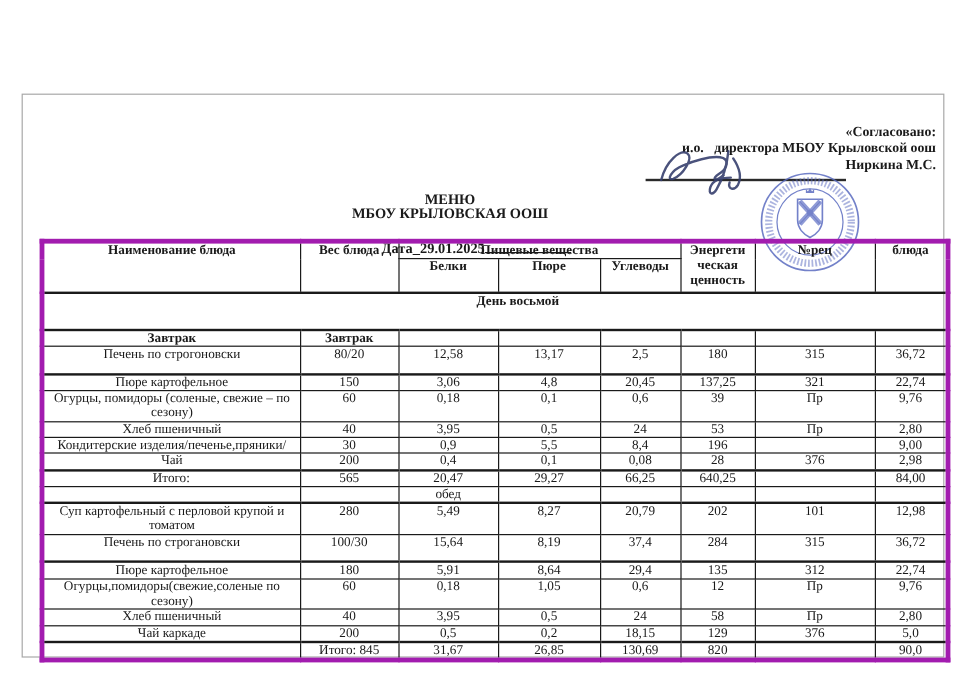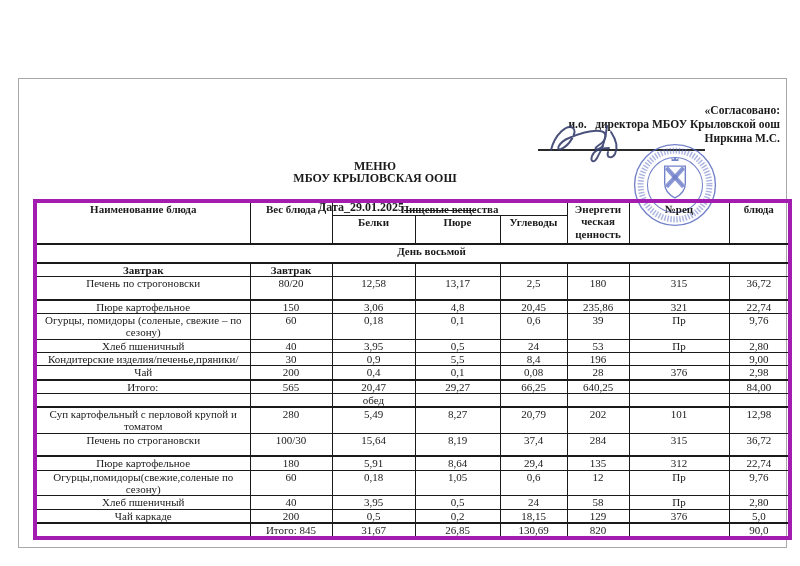--- a/index.html
+++ b/index.html
@@ -31,21 +31,21 @@
     position:absolute;left:33px;top:199px;width:755px;
     border-collapse:collapse;table-layout:fixed;font-size:11px;
     border:4px solid #a21caf;
   }
   .menu th,.menu td{
     border:1px solid #1a1a1a;padding:0 2px;text-align:center;
     vertical-align:top;line-height:1.12;overflow:hidden;box-sizing:border-box;
   }
   .menu th{font-weight:bold;}
   .menu tr.hrow2 th{height:28px;}
-  .menu tr.day td{font-weight:bold;height:19px;padding-left:40px;}
+  .menu tr.day td{font-weight:bold;height:31px;padding-left:40px;}
   .menu tr.meal td{font-weight:bold;height:13px;}
   .menu tr.item td{height:12px;}
   .menu tr.tall td{height:23px;}
   .menu tr.total td{height:13px;}
   .menu tr.divider td{height:12px;}
   .menu tr.thick td{border-top-width:2px;}
   .menu tr.total td.cell-0{text-align:center;padding-right:3px;margin-top:20px;}
 </style>
 </head>
 <body>
@@ -131,21 +131,21 @@
         <td class="cell-5">180</td>
         <td class="cell-6">315</td>
         <td class="cell-7">36,72</td>
       </tr>
       <tr class="item thick">
         <td class="cell-0">Пюре картофельное</td>
         <td class="cell-1">150</td>
         <td class="cell-2">3,06</td>
         <td class="cell-3">4,8</td>
         <td class="cell-4">20,45</td>
-        <td class="cell-5">235,86</td>
+        <td class="cell-5">137,25</td>
         <td class="cell-6">321</td>
         <td class="cell-7">22,74</td>
       </tr>
       <tr class="item">
         <td class="cell-0">Огурцы, помидоры (соленые, свежие – по сезону)</td>
         <td class="cell-1">60</td>
         <td class="cell-2">0,18</td>
         <td class="cell-3">0,1</td>
         <td class="cell-4">0,6</td>
         <td class="cell-5">39</td>

